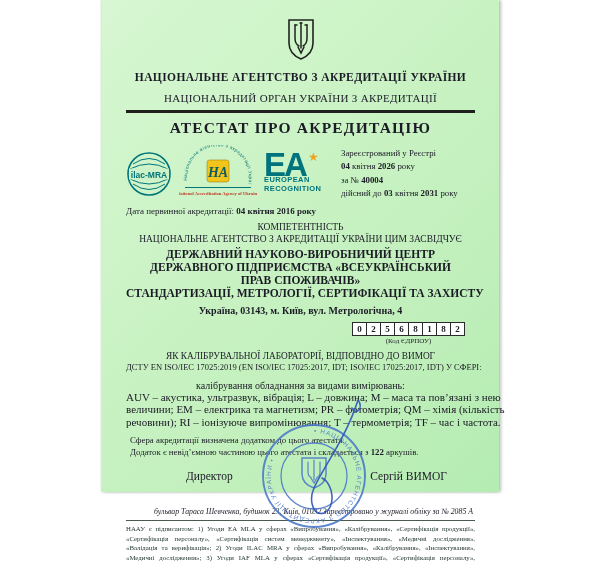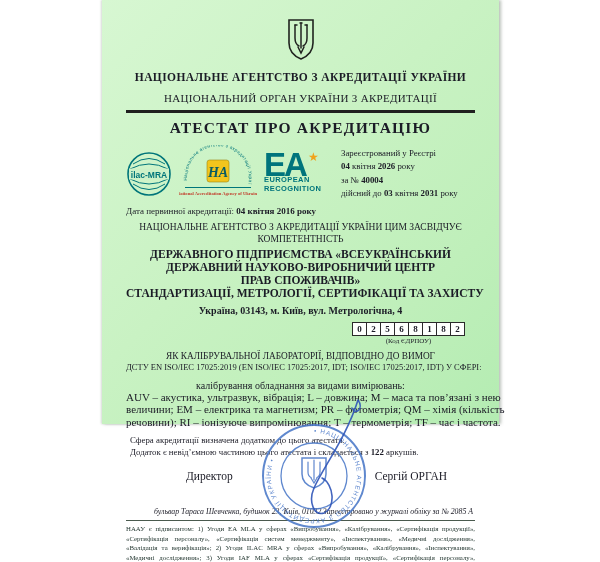--- a/index.html
+++ b/index.html
@@ -2,21 +2,21 @@
 <html><head>
 <meta charset="utf-8">
 <style>
   html,body{margin:0;padding:0;}
   body{
     width:600px;height:562px;background:#ffffff;overflow:hidden;
     font-family:"Liberation Serif","DejaVu Serif",serif;color:#1b1b26;
   }
   .stage{position:relative;width:600px;height:562px;background:#fff;}
   .cert{
-    position:absolute;left:102px;top:0;width:397px;height:424px;
+    position:absolute;left:102px;top:0;width:397px;height:492px;
     background:linear-gradient(135deg,#d7f7d2 0%,#c9f2c3 45%,#bfefba 75%,#b4ecb2 100%);
     box-shadow:2px 0 3px rgba(60,80,60,.35), -1px 0 2px rgba(60,80,60,.2);
     box-sizing:border-box;padding:0 24px;
   }
   .center{text-align:center;}
   .trident-wrap{margin:0;padding-top:18px;text-align:center;height:44px;}
   .agency-title{margin-top:9px;font-size:11.5px;font-weight:bold;letter-spacing:.4px;white-space:nowrap;}
   .agency-sub{margin-top:9px;font-size:11px;letter-spacing:.3px;white-space:nowrap;}
   .divider{margin-top:6px;height:2.5px;background:#20201f;}
   .doc-title{margin-top:6px;font-size:15.5px;font-weight:bold;letter-spacing:1.2px;white-space:nowrap;}
@@ -115,27 +115,27 @@
         <div><span>за  № </span><b>40004</b></div>
         <div><span>дійсний до </span><b>03</b><span> квітня </span><b>2031</b><span> року</span></div>
       </div>
     </div>
 
     <div class="first-accred">
       <span>Дата первинної акредитації: </span><b>04 квітня 2016 року</b>
     </div>
 
     <div class="statement center">
+      <div>КОМПЕТЕНТНІСТЬ</div>
       <div>НАЦІОНАЛЬНЕ АГЕНТСТВО З АКРЕДИТАЦІЇ УКРАЇНИ ЦИМ ЗАСВІДЧУЄ</div>
-      <div>КОМПЕТЕНТНІСТЬ</div>
     </div>
 
     <div class="company center">
+      <div>ДЕРЖАВНИЙ НАУКОВО-ВИРОБНИЧИЙ ЦЕНТР</div>
       <div>ДЕРЖАВНОГО ПІДПРИЄМСТВА «ВСЕУКРАЇНСЬКИЙ</div>
-      <div>ДЕРЖАВНИЙ НАУКОВО-ВИРОБНИЧИЙ ЦЕНТР</div>
       <div>ПРАВ СПОЖИВАЧІВ»</div>
       <div>СТАНДАРТИЗАЦІЇ, МЕТРОЛОГІЇ, СЕРТИФІКАЦІЇ ТА ЗАХИСТУ</div>
     </div>
 
     <div class="address center">Україна, 03143, м. Київ, вул. Метрологічна, 4</div>
 
     <div class="edrpou">
       <div class="edr-box">
         <div class="edr-cell">0</div>
         <div class="edr-cell">2</div>
@@ -161,21 +161,21 @@
       <div>речовини); RI – іонізуюче випромінювання; T – термометрія; TF – час і частота.</div>
     </div>
 
     <div class="annex">
       <div>Сфера акредитації визначена додатком до цього атестата.</div>
       <div><span>Додаток є невід’ємною частиною цього атестата і складається з </span><b>122</b><span> аркушів.</span></div>
     </div>
 
     <div class="sig-row">
       <span>Директор</span>
-      <span>Сергій ОРГАН</span>
+      <span>Сергій ВИМОГ</span>
     </div>
 
     <div class="foot-row">
       <span>бульвар Тараса Шевченка, будинок 23, Київ, 01032</span>
       <span>Зареєстровано у журналі обліку за № 2085 А</span>
     </div>
     <div class="foot-hr"></div>
     <div class="fine-print">НААУ є підписантом: 1) Угоди EA MLA у сферах «Випробування», «Калібрування», «Сертифікація продукції», «Сертифікація персоналу», «Сертифікація систем менеджменту», «Інспектування», «Медичні дослідження», «Валідація та верифікація»; 2) Угоди ILAC MRA у сферах «Випробування», «Калібрування», «Інспектування», «Медичні дослідження»; 3) Угоди IAF MLA у сферах «Сертифікація продукції», «Сертифікація персоналу», «Сертифікація систем менеджменту», «Валідація та верифікація».</div>
 
     <div class="stamp-wrap">

